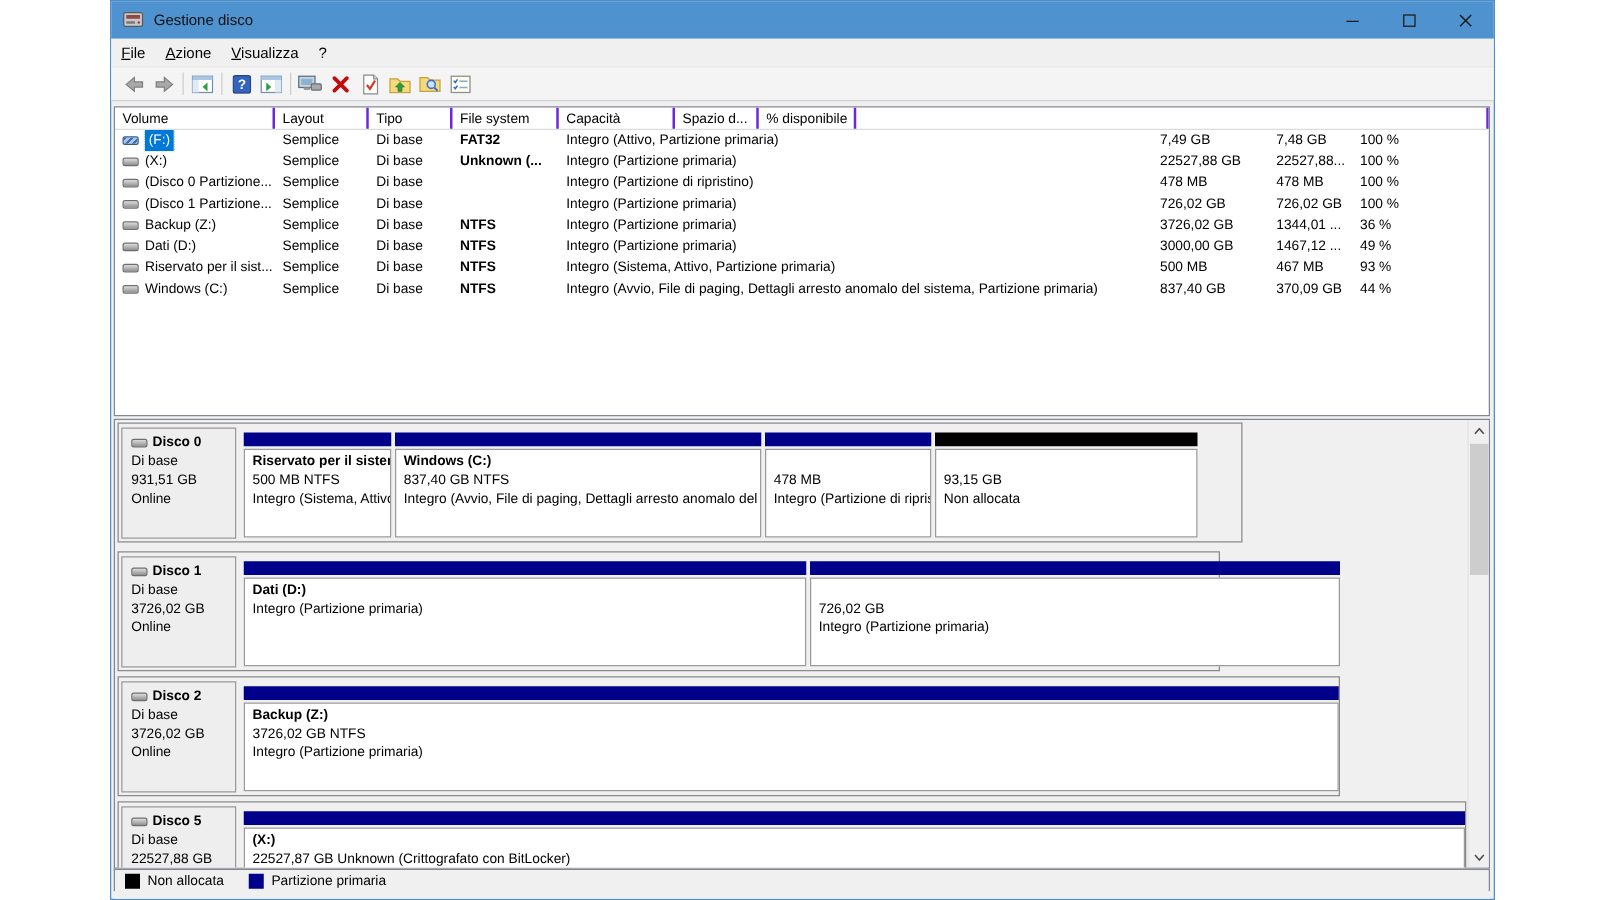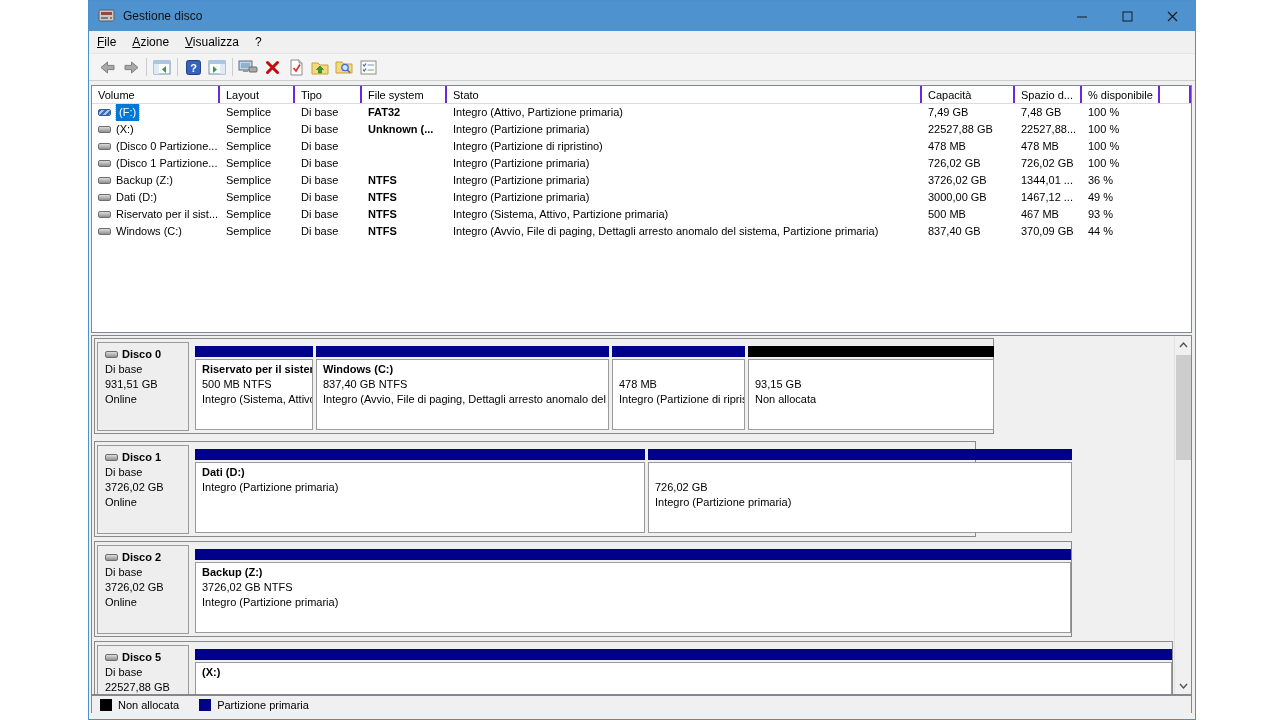--- a/index.html
+++ b/index.html
@@ -182,21 +182,20 @@
       </svg>
     </div>
   </div>
 
   <div class="table-pane">
     <div class="vrow vhead">
       <div class="c c-vol">Volume</div>
       <div class="c c-lay">Layout</div>
       <div class="c c-tip">Tipo</div>
       <div class="c c-fs">File system</div>
-      <div class="c c-st">Stato</div>
       <div class="c c-cap">Capacità</div>
       <div class="c c-spz">Spazio d...</div>
       <div class="c c-pct">% disponibile</div>
       <div class="c c-x"></div>
     </div>
 
     <div class="vrow">
       <div class="c c-vol">
           <span class="drive-ico fat"></span>
           <span class="sel-name">(F:)</span>
@@ -332,21 +331,21 @@
           </div>
         </div>
         <div class="part" style="left:417px; width:133px;">
           <div class="pbar"></div>
           <div class="pbox">
             <div class="ptitle"></div>
             <div>478 MB</div>
             <div>Integro (Partizione di ripristino)</div>
           </div>
         </div>
-        <div class="part" style="left:553px; width:246px;">
+        <div class="part" style="left:553px; width:210px;">
           <div class="pbar unalloc"></div>
           <div class="pbox">
             <div class="ptitle"></div>
             <div>93,15 GB</div>
             <div>Non allocata</div>
           </div>
         </div>
       </div>
     </div>
 
@@ -409,20 +408,21 @@
           </div>
         <div>Di base</div>
         <div>22527,88 GB</div>
         <div></div>
       </div>
       <div class="parts">
         <div class="part" style="left:0; width:977px;">
           <div class="pbar"></div>
           <div class="pbox">
             <div class="ptitle">(X:)</div>
+            <div>22527,87 GB Unknown (Crittografato con BitLocker)</div>
             <div></div>
           </div>
         </div>
       </div>
     </div>
 
     <div class="vscroll">
       <div class="sb-arrow" style="top:0;">
         <svg width="9" height="6" viewBox="0 0 9 6">
             <path d="M1 5 L4.5 1 L8 5" fill="none" stroke="#505050" stroke-width="1.3"></path>

